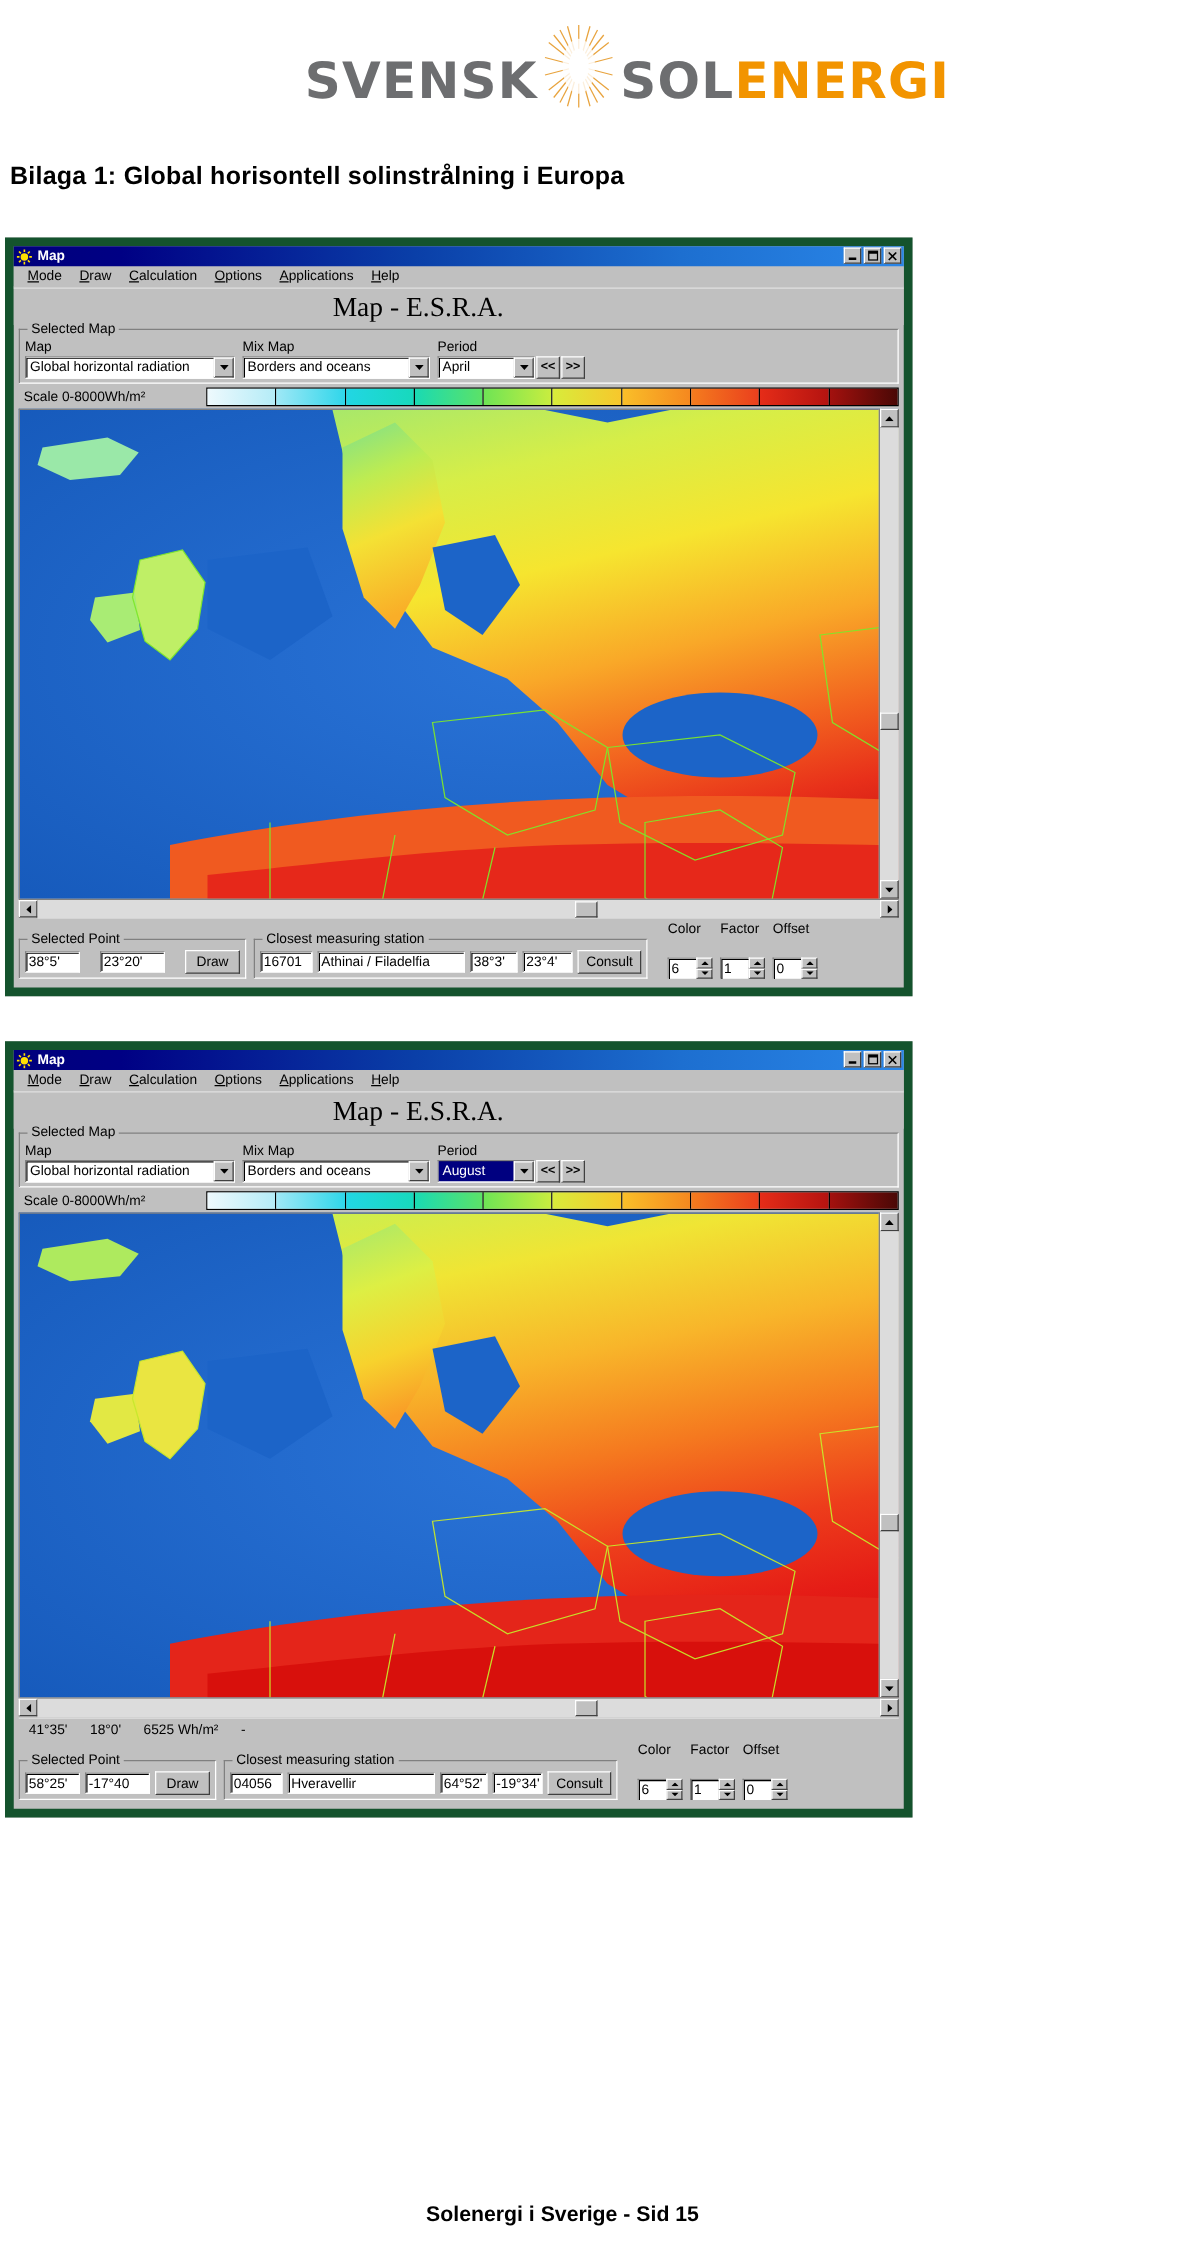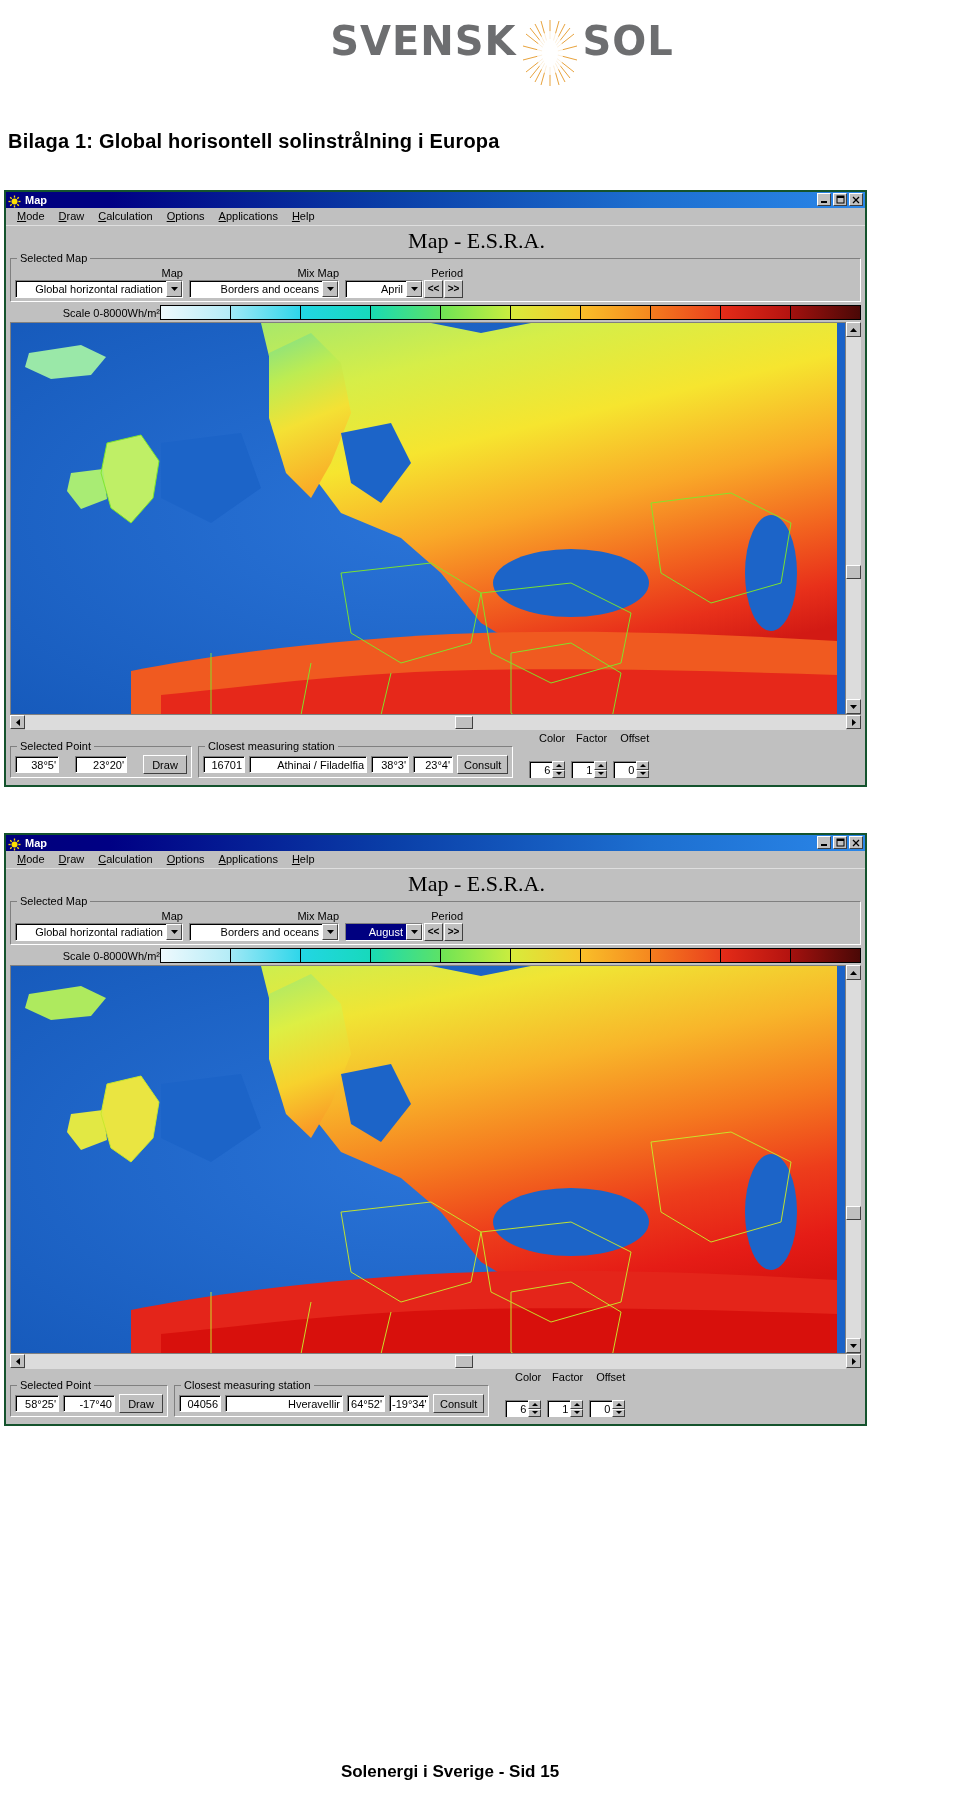--- a/index.html
+++ b/index.html
@@ -13,43 +13,42 @@
   }
 
   
   #logo-block {
     position:absolute; left:0; top:8px; width:960px; height:90px;
     display:flex; align-items:center; justify-content:center;
   }
   .logo-text {
     font-family:"DejaVu Sans", sans-serif;
     font-weight:bold; font-size:40px; letter-spacing:1px;
-    display:flex; align-items:flex-start;margin-left:44px;
+    display:flex; align-items:flex-end;margin-left:44px;
   }
   .logo-svensk { color:#6d6e70; }
   .logo-sol { color:#6d6e70; }
   .logo-energi { color:#f29400; }
   .sun-wrap { width:58px; height:70px; position:relative; margin:0 4px; }
   .sun-wrap svg { position:absolute; left:0; top:0; }
 
   
   #page-title {
     position:absolute; left:8px; top:130px; width:700px;
     font-size:20px; font-weight:bold; color:#000;
     font-family:"Liberation Sans", sans-serif;
     letter-spacing:0.2px;
   }
 
   
   .win {
-    position:absolute; left:4px; width:863px;
+    position:absolute; left:4px; width:726px;
     background:#c0c0c0;
-    border:2px solid #14532d;
+    border:7px solid #14532d;
     box-shadow:0 0 0 0 #000;
-    text-align:right;
   }
   .titlebar {
     height:16px;
     background:linear-gradient(to right,#00007c 0%,#000084 12%,#0a3fa8 45%,#1d6fd0 75%,#2a86e8 100%);
     display:flex; align-items:center; padding:0 2px;
     position:relative;
   }
   .titlebar .tb-icon { width:13px; height:13px; margin-right:4px; flex:0 0 auto; }
   .titlebar .tb-title {
     color:#fff; font-size:11px; font-weight:bold;
@@ -284,20 +283,21 @@
           <line x1="29" y1="35" x2="20" y2="3"></line>
             <line x1="29" y1="35" x2="38" y2="3"></line>
           <line x1="29" y1="35" x2="20" y2="67"></line>
             <line x1="29" y1="35" x2="38" y2="67"></line>
         </g>
         <ellipse cx="29" cy="35" rx="13" ry="22" fill="#ffffff" opacity="0.82"></ellipse>
         <ellipse cx="29" cy="35" rx="8" ry="14" fill="#ffffff"></ellipse>
       </svg>
     </span>
     <span class="logo-sol">SOL</span>
+    <span class="logo-energi">ENERGI</span>
   </span>
 </div>
 
 <div id="page-title">Bilaga 1:  Global horisontell solinstrålning i Europa</div>
 
 <div class="win" id="win1" style="top:190px;">
 
   <div class="titlebar">
     <span class="tb-icon">
       <svg width="13" height="13" viewBox="0 0 13 13">
@@ -829,20 +829,26 @@
     <span class="sb-track">
       <span class="h-thumb" style="left:430px;"></span>
     </span>
     <span class="sb-btn">
       <svg width="4" height="7">
           <polygon points="0,0 0,7 4,3.5" fill="#000"></polygon>
         </svg>
     </span>
   </div>
 
+  <div class="statusbar">
+    <span>41°35'</span>
+    <span>18°0'</span>
+    <span>6525 Wh/m²</span>
+    <span>-</span>
+  </div>
 
   <div class="bottom-panel">
     <div class="group" style="margin:0; flex:0 0 auto;">
       <span class="legend">Selected Point</span>
       <div style="display:flex; align-items:center; gap:4px;">
         <span class="tbox" style="width:44px;">58°25'</span>
         <span class="tbox" style="width:52px;">-17°40</span>
         <span class="btn">Draw</span>
       </div>
     </div>

